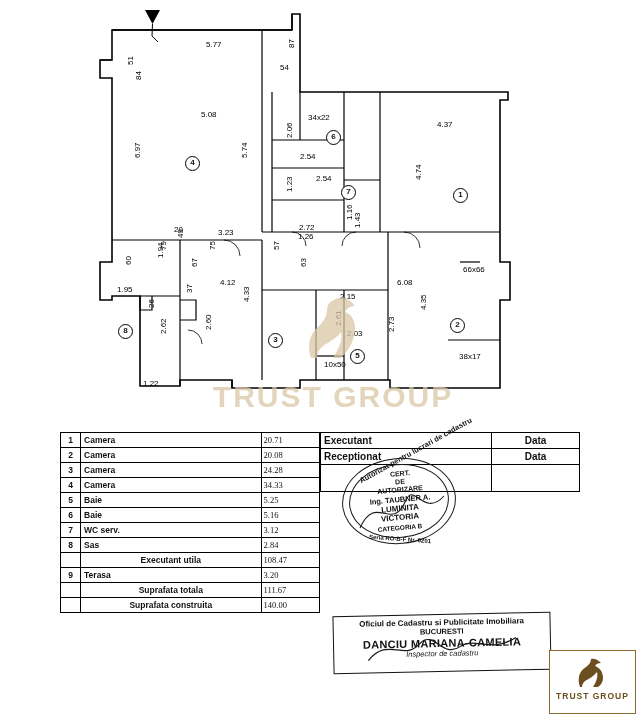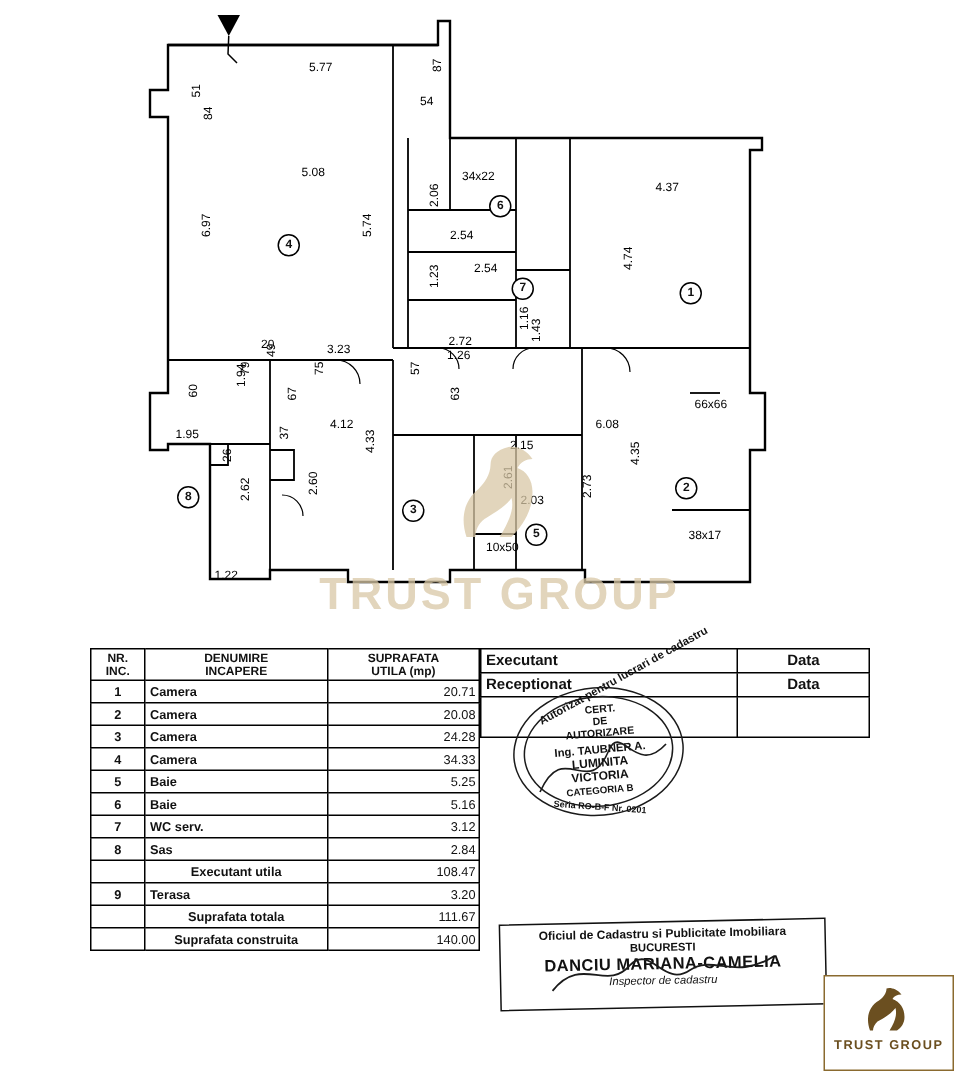--- a/index.html
+++ b/index.html
@@ -23,21 +23,21 @@
   #wm{position:absolute;left:168px;top:268px;width:330px;height:150px;
       color:#d9c8a6;font-size:30px;font-weight:bold;letter-spacing:2px;
       text-align:center;opacity:.75;pointer-events:none;}
   #wm .wmtxt{position:absolute;left:0;top:112px;width:330px;}
   #wm .wmlogo{position:absolute;left:125px;top:24px;width:80px;height:74px;}
 
   
   #tbl{position:absolute;left:60px;top:432px;width:260px;border-collapse:collapse;}
   #tbl td{border:1px solid #000;font-size:8.5px;padding:1px 2px;height:12px;}
   #tbl .hd{text-align:center;font-weight:bold;font-size:8px;line-height:9px;}
-  #tbl .c{text-align:right;}
+  #tbl .c{text-align:left;font-family:Liberation Serif, serif;}
   #tbl .r{text-align:center;font-weight:bold;}
   #tbl .nm{padding-left:3px;font-weight:bold;}
   #tbl .tot{text-align:center;font-weight:bold;}
 
   #tbl2{position:absolute;left:320px;top:432px;width:260px;border-collapse:collapse;}
   #tbl2 td{border:1px solid #000;font-size:8.5px;padding:2px 3px;vertical-align:top;}
   #tbl2 .h{font-weight:bold;font-size:10px;}
   #tbl2 .big{height:70px;}
   #tbl2 .sm{height:22px;}
 
@@ -198,34 +198,20 @@
       <path d="M18,66 C14,54 16,42 26,34 C30,30 34,24 34,18 C34,12 38,8 46,6
                C52,5 58,8 62,14 C58,14 54,16 52,20 C58,22 62,28 62,36
                C62,48 56,58 48,66 L40,66 C46,56 50,48 48,40 C44,46 36,50 30,54
                C26,57 24,61 24,66 Z" fill="#d9c8a6"></path>
     </svg>
     <div class="wmtxt">TRUST GROUP</div>
   </div>
 
   <table id="tbl">
     <tbody>
-        <tr>
-      <td class="hd" style="width:26px">
-        <div>NR.</div>
-        <div>INC.</div>
-      </td>
-      <td class="hd" style="width:100px">
-        <div>DENUMIRE</div>
-        <div>INCAPERE</div>
-      </td>
-      <td class="hd" style="width:82px">
-        <div>SUPRAFATA</div>
-        <div>UTILA  (mp)</div>
-      </td>
-    </tr>
     <tr>
       <td class="r">1</td>
       <td class="nm">Camera</td>
       <td class="c">20.71</td>
     </tr>
     <tr>
       <td class="r">2</td>
       <td class="nm">Camera</td>
       <td class="c">20.08</td>
     </tr>

